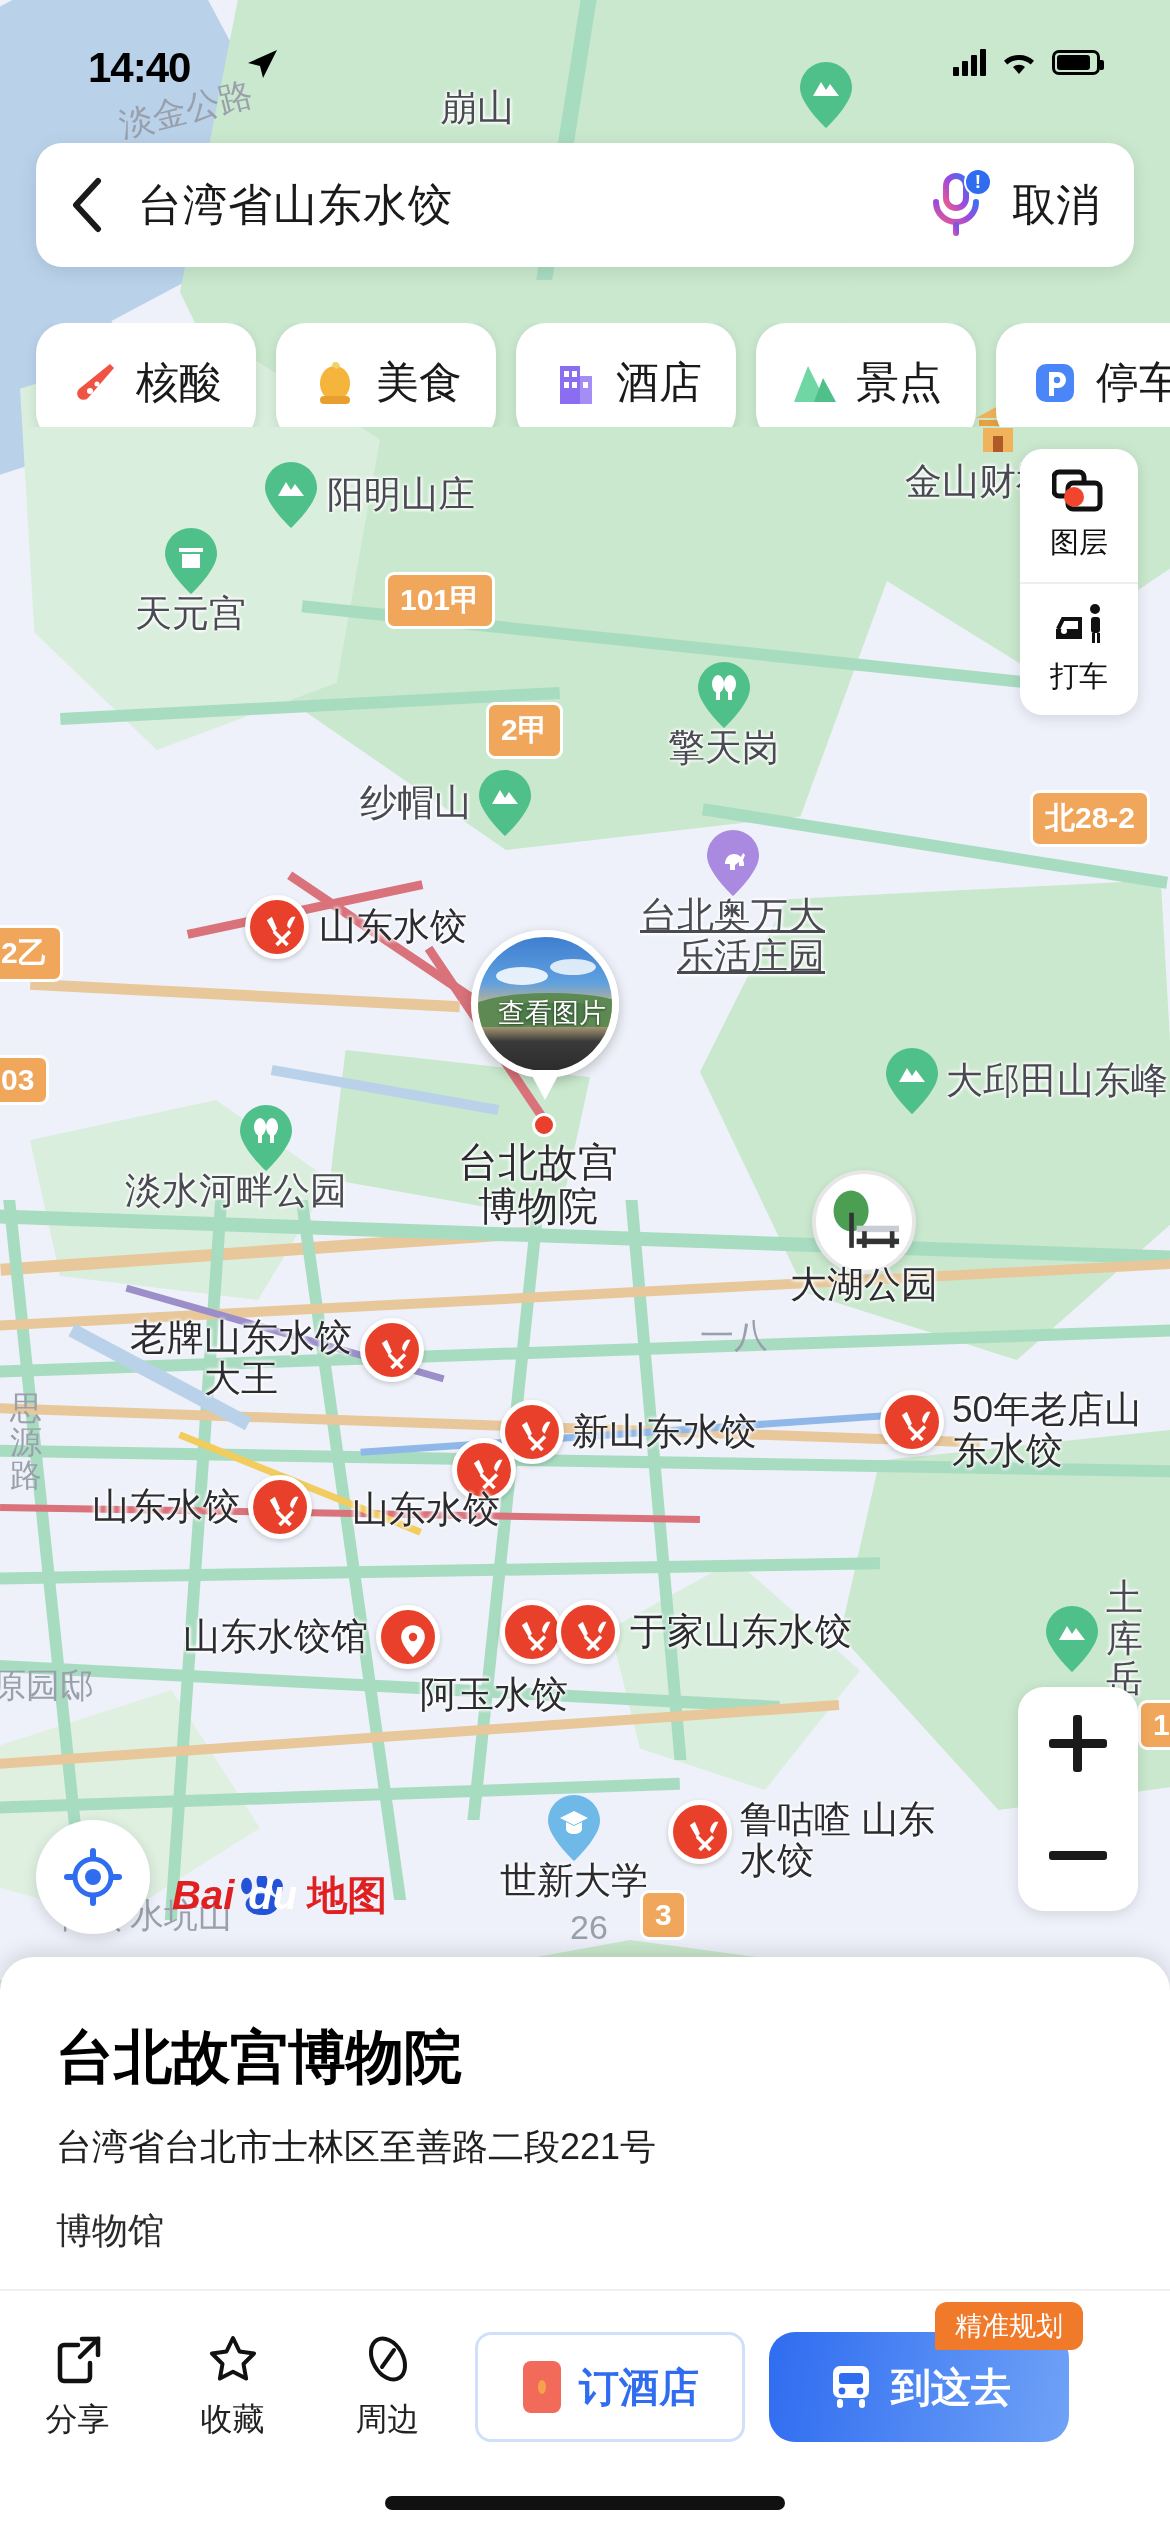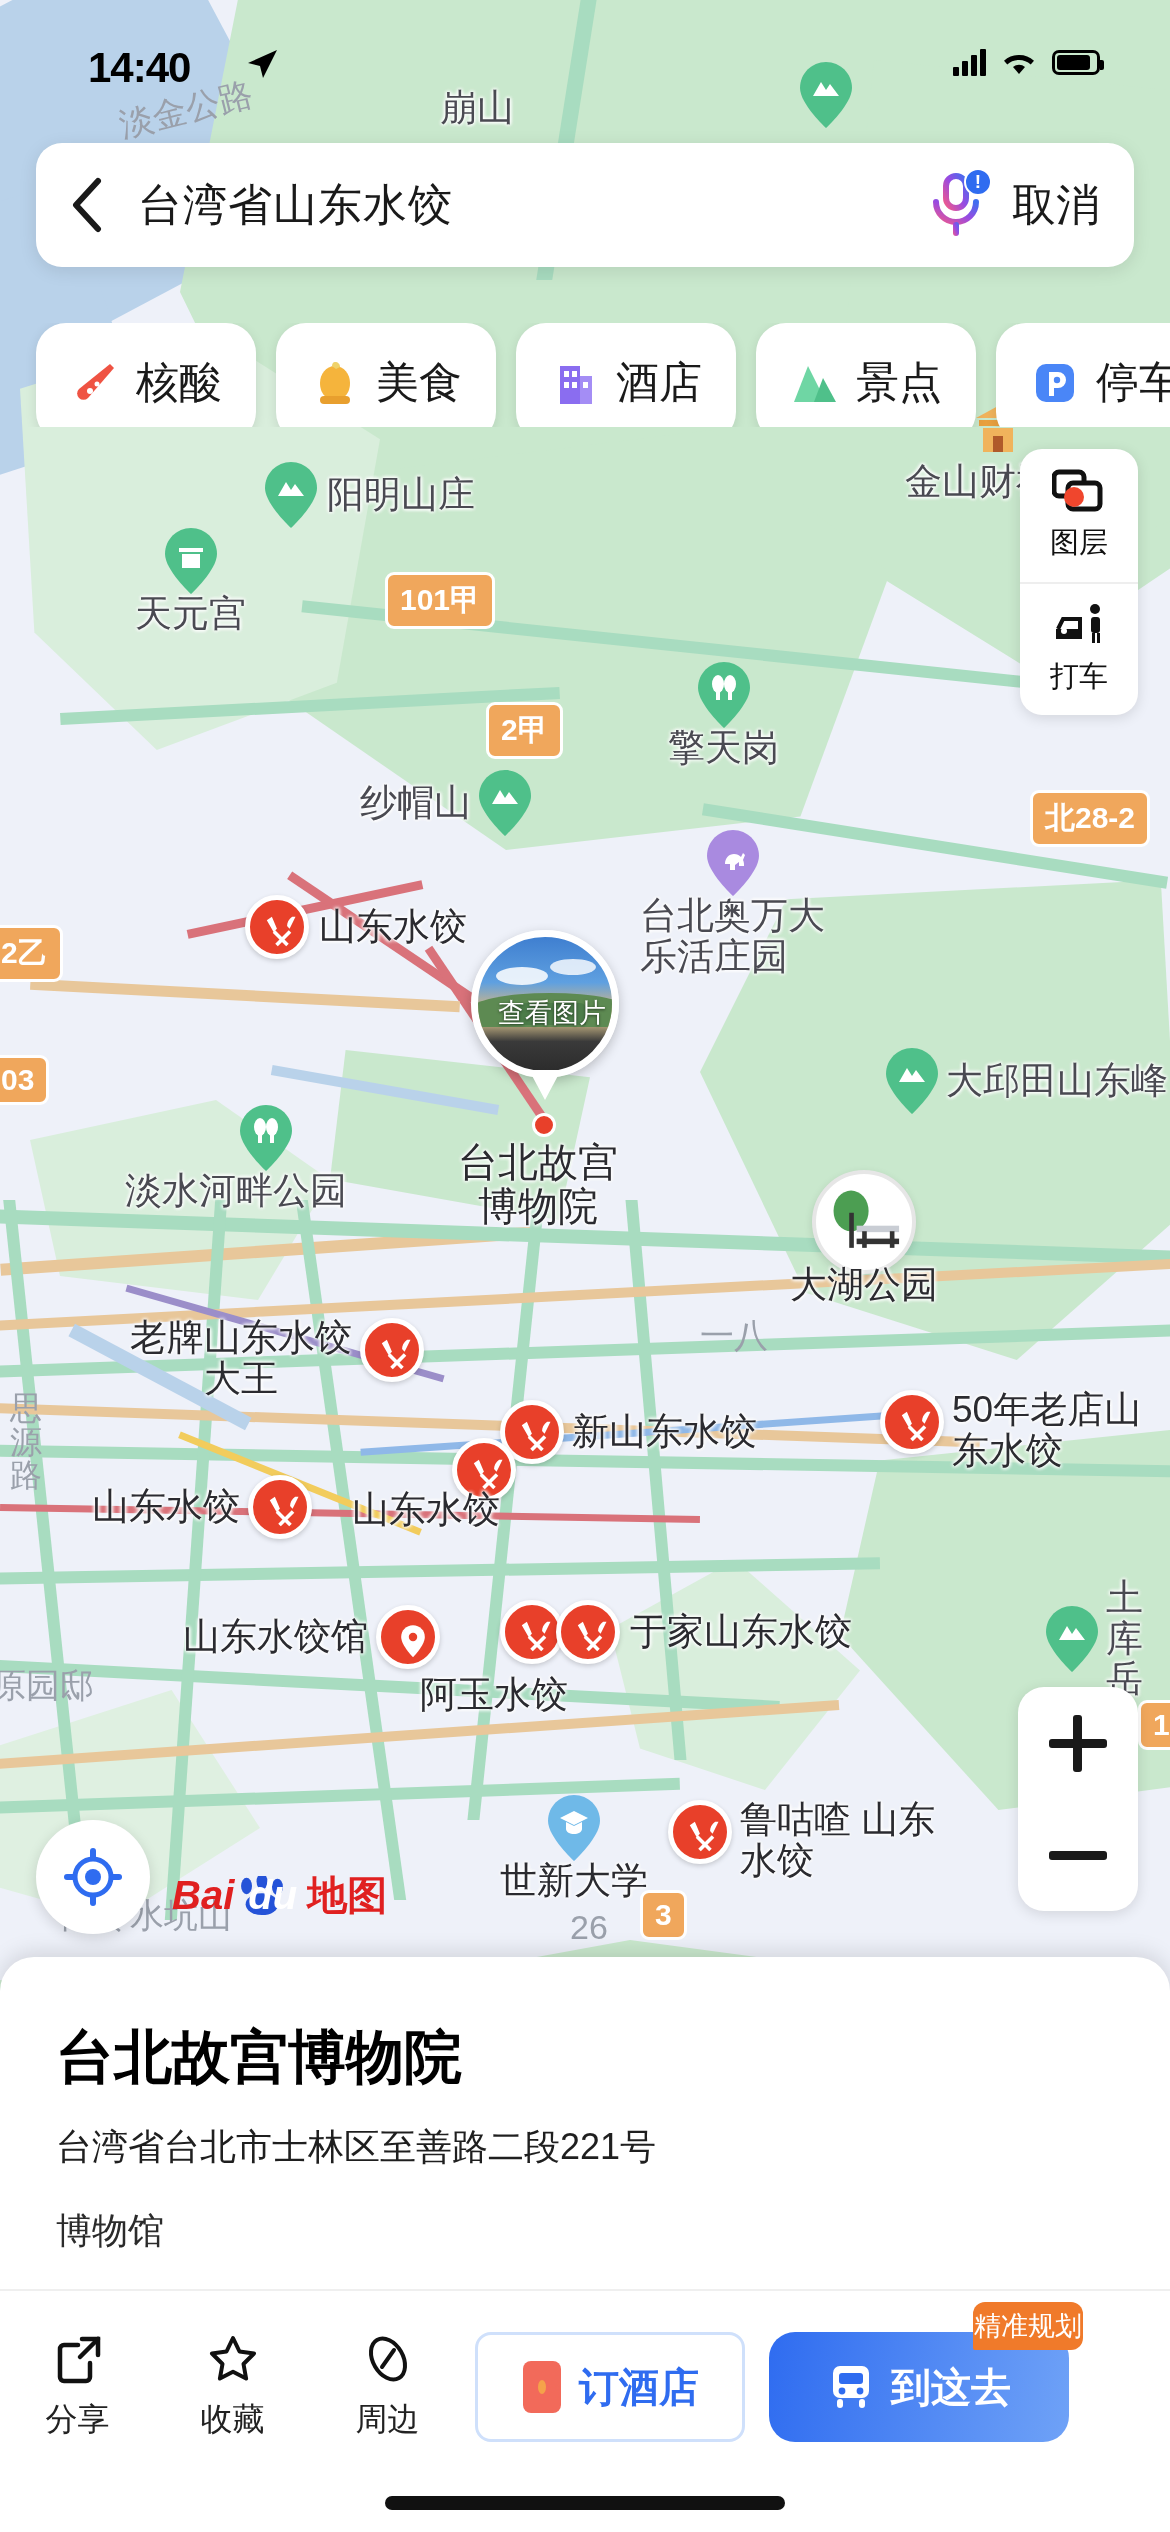--- a/index.html
+++ b/index.html
@@ -262,21 +262,21 @@
   #btn-go {
     margin-left:24px; width:300px; height:110px; border-radius:26px;
     background:linear-gradient(100deg,#2f6cf0,#6fa2f7);
     display:flex; align-items:center; justify-content:center; gap:16px;
     position:relative;
   }
   #btn-go .lbl { font-size:40px; color:#fff; font-weight:bold; }
   #go-badge {
     position:absolute; right:-14px; top:-30px;
     background:#f07a2a; color:#fff; font-size:27px;
-    padding:6px 1px; border-radius:12px 12px 12px 2px; white-space:nowrap;
+    padding:6px 20px; border-radius:12px 12px 12px 2px; white-space:nowrap;
   }
   #home-indicator {
     position:absolute; left:50%; transform:translateX(-50%); bottom:22px;
     width:400px; height:14px; background:#111; border-radius:7px;
   }
 </style>
 </head>
 <body>
 
 <div id="map">
@@ -412,21 +412,21 @@
     <span class="poi-label">金山财神庙</span>
   </div>
 
   <div class="poi" style="left:640px;top:830px;flex-direction:column;align-items:center;">
     <div class="pin-purple">
       <svg viewBox="0 0 52 66" width="52" height="66">
           <path d="M26 0C11.6 0 0 11.6 0 26c0 16 26 40 26 40s26-24 26-40C52 11.6 40.4 0 26 0z" fill="#a98ae0"></path>
           <path d="M18 34c0-6 4-10 9-10 3 0 5 1 7 3l2-4 2 2-2 5c1 2 1 4 1 6h-5v-4l-4 3v5h-5v-6z" fill="#fff"></path>
         </svg>
     </div>
-    <span class="poi-label" style="text-align:left;">台北奥万大
+    <span class="poi-label" style="text-align:right;text-decoration:underline;">台北奥万大
 乐活庄园</span>
   </div>
 
   <div class="poi" style="left:245px;top:895px;">
     <div class="food-pin">
       <svg viewBox="0 0 64 64" width="54" height="54" style="position:absolute;left:5px;top:5px;">
           <path d="M20 14l6 14-4 4-8-14zM44 14c-4 3-6 7-6 11l3 3 7-14zM24 30l16 16-3 3-16-16z" fill="#fff"></path>
           <path d="M40 30L24 46l3 3 16-16z" fill="#fff"></path>
         </svg>
     </div>

